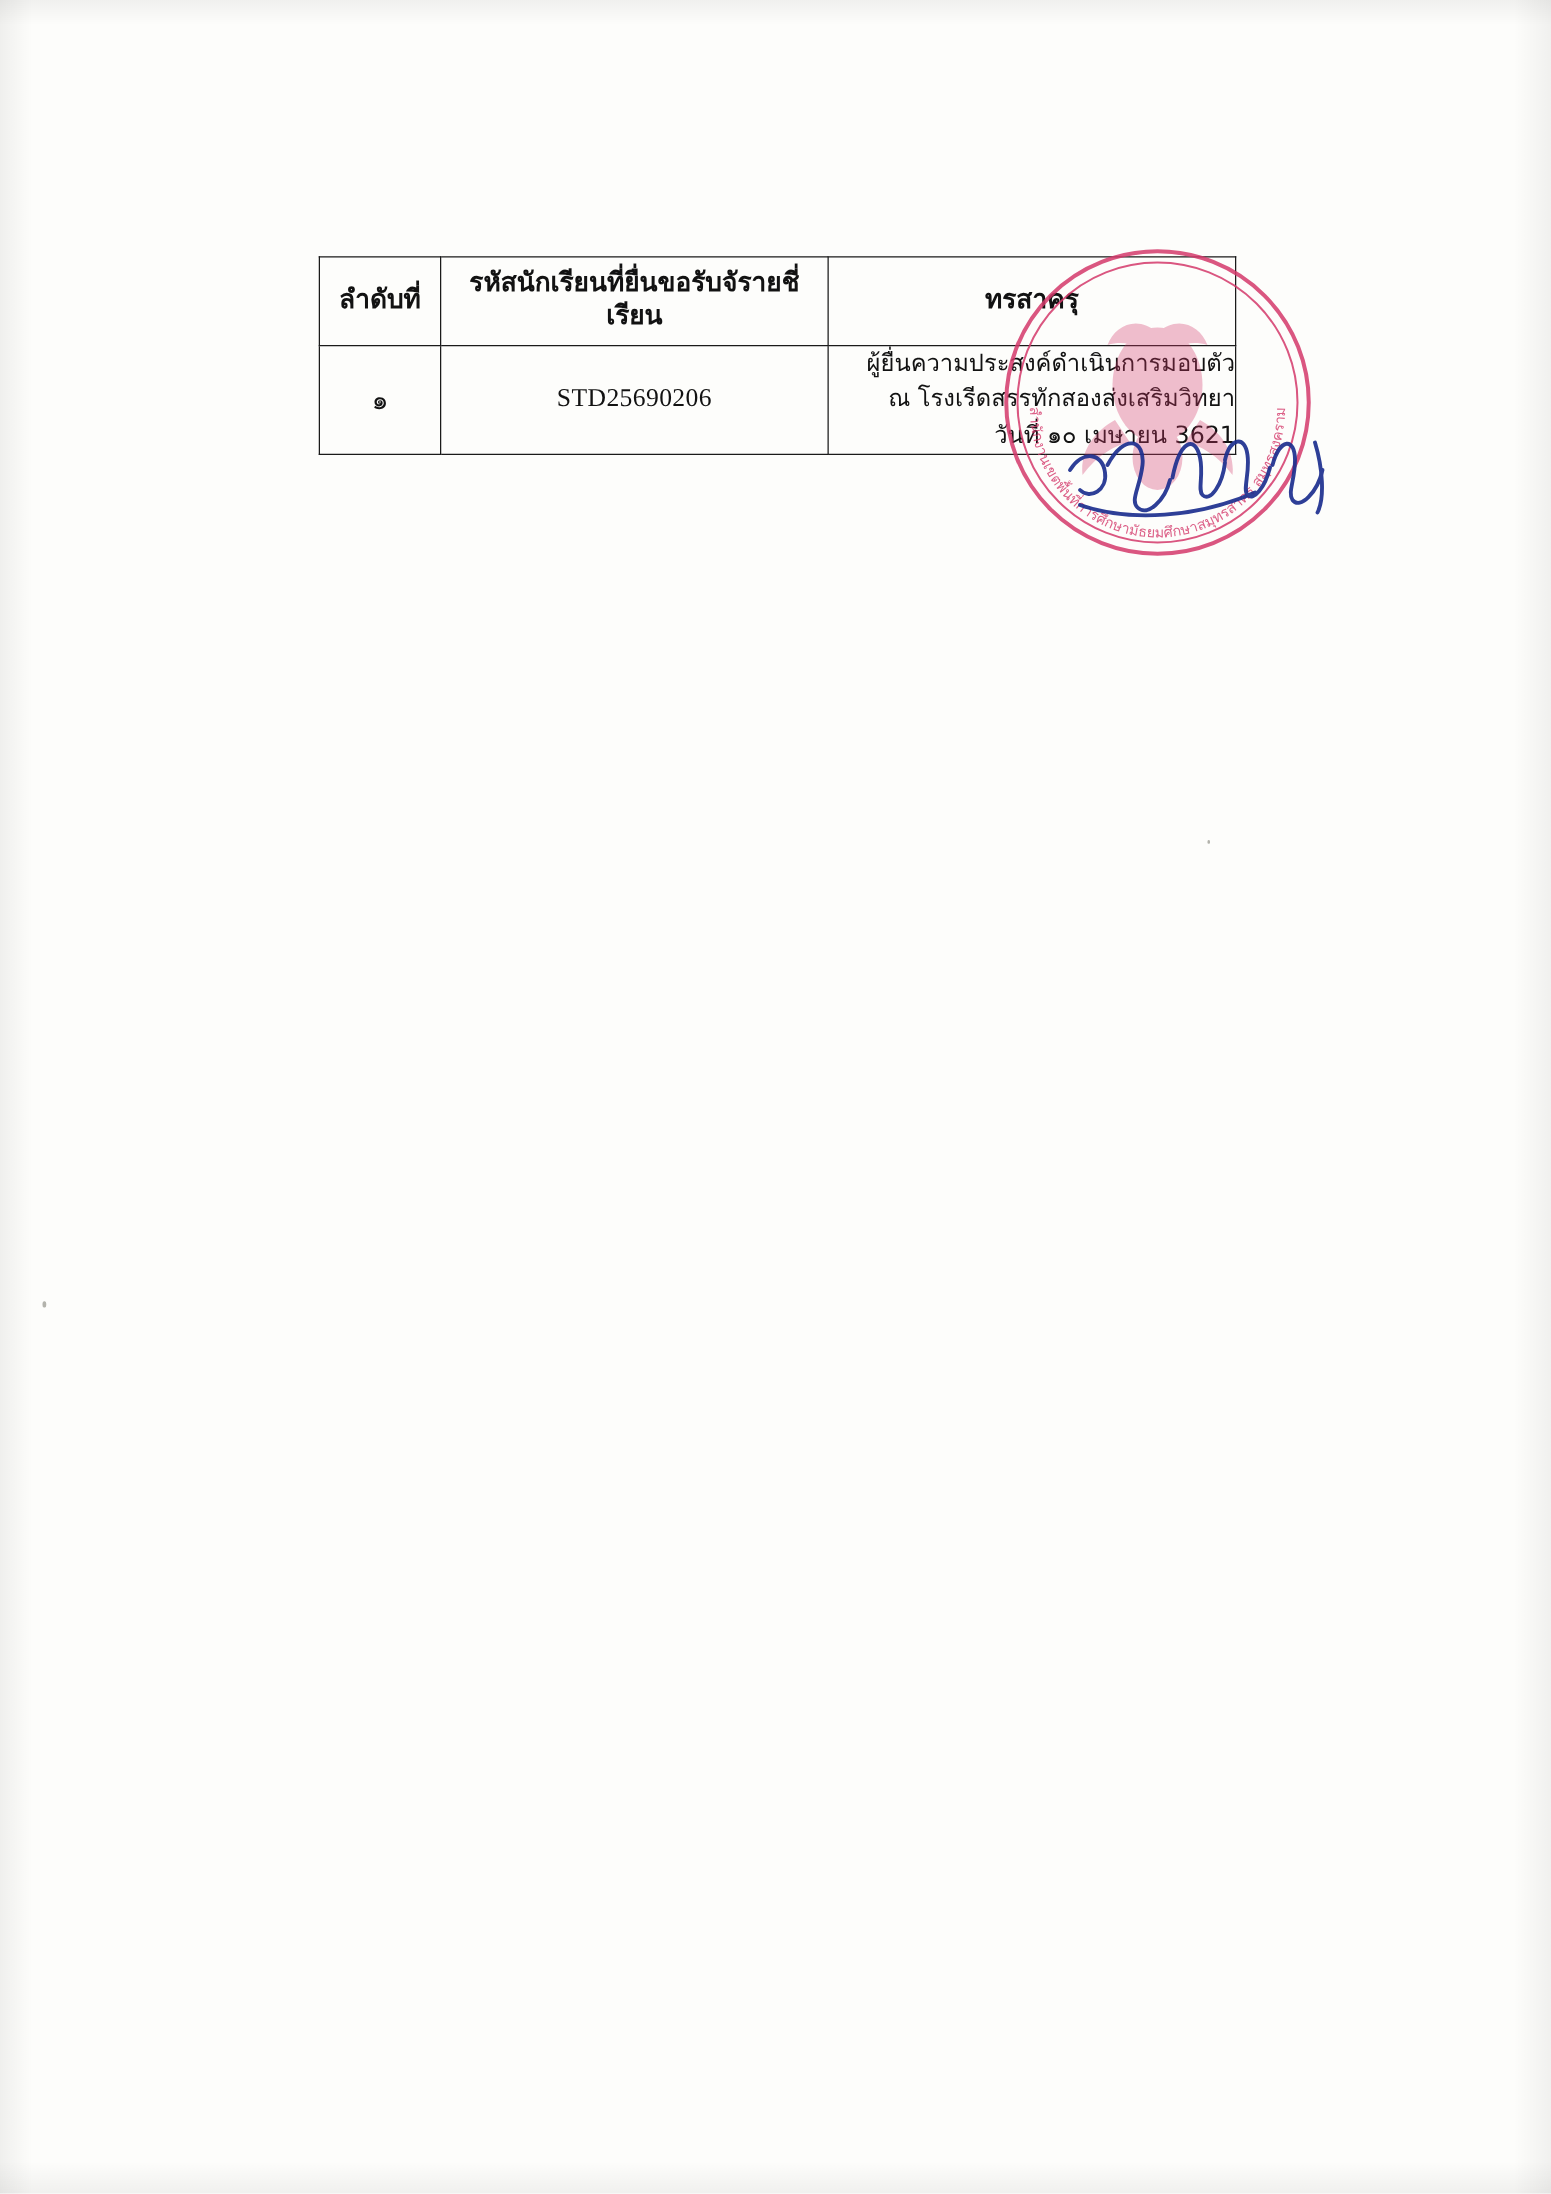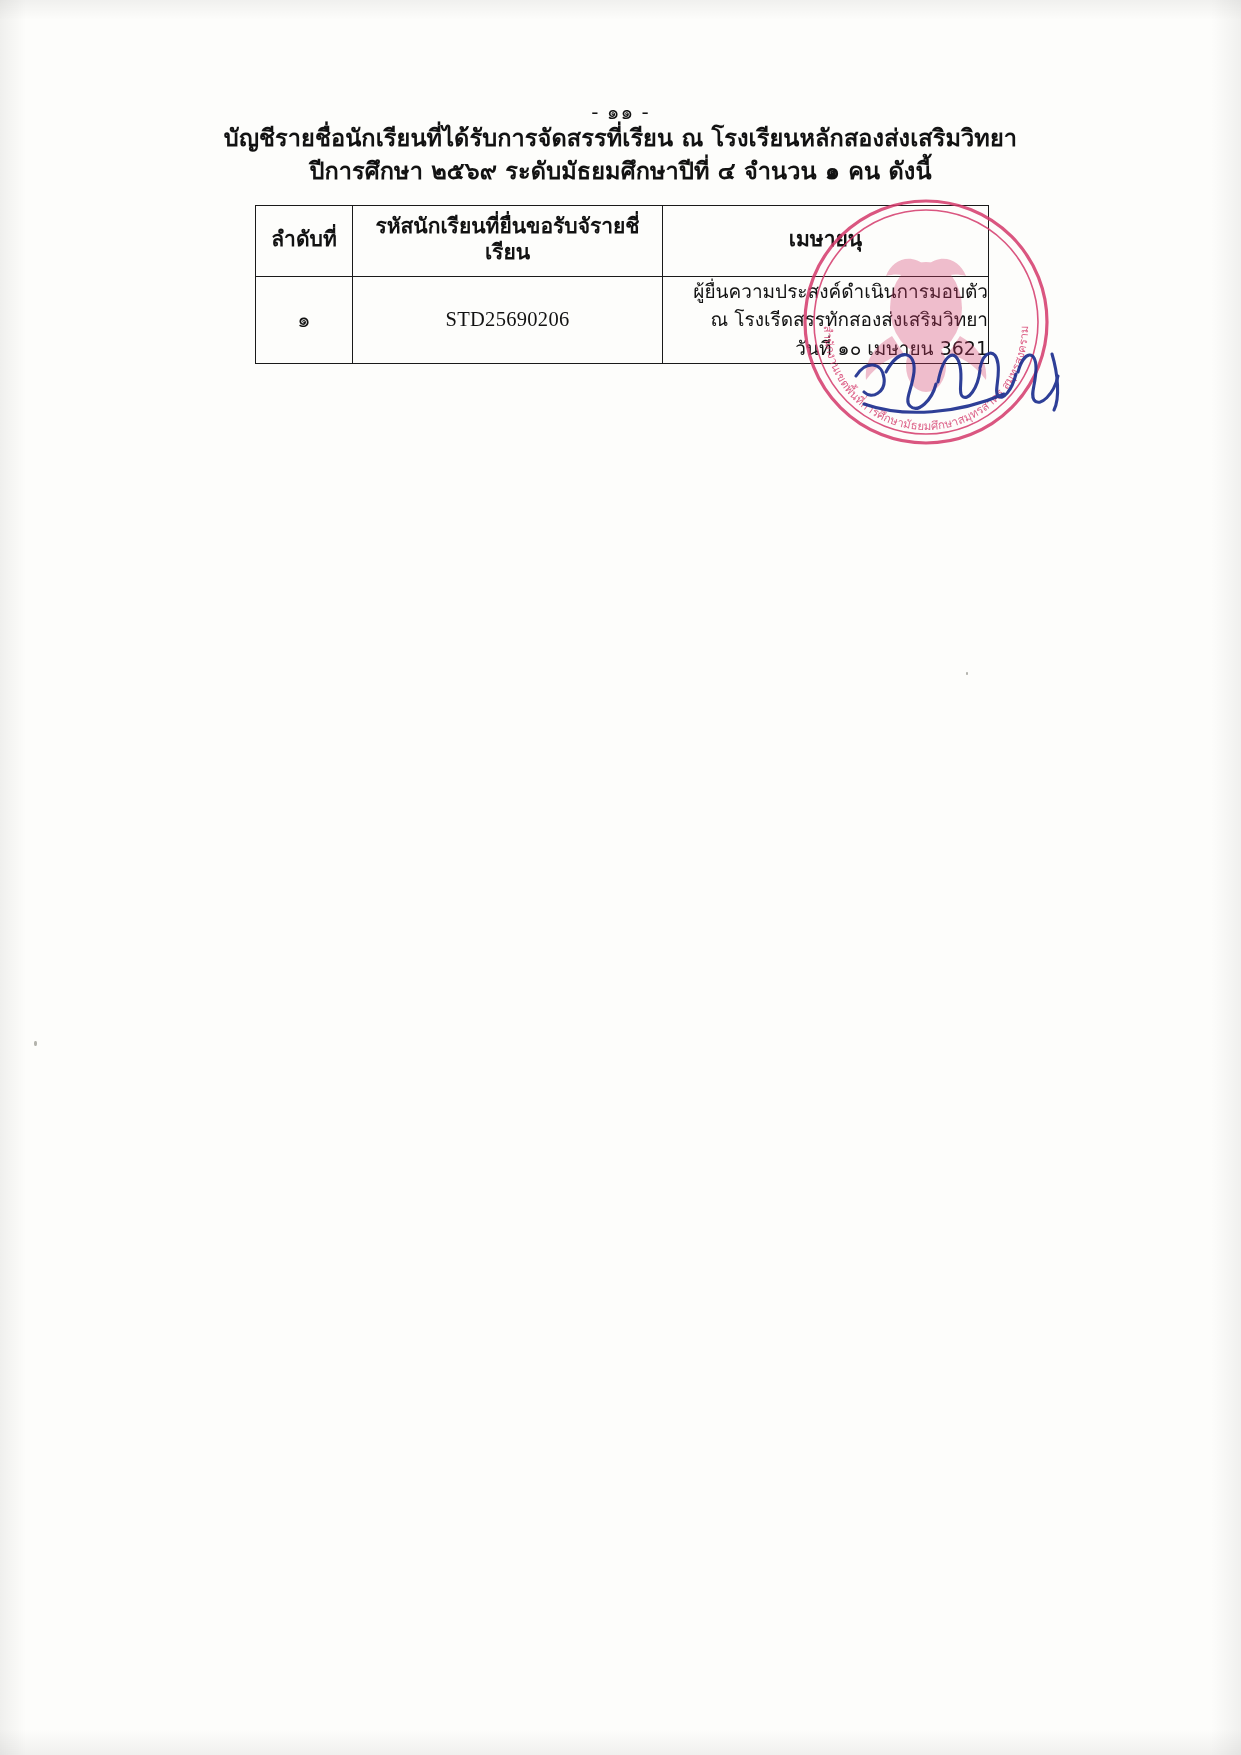--- a/index.html
+++ b/index.html
@@ -157,44 +157,39 @@
 </head>
 <body>
 
 <div class="page">
 
   <div class="scan-edge-left"></div>
   <div class="scan-edge-top"></div>
   <div class="scan-edge-right"></div>
   <div class="scan-edge-bottom"></div>
 
-  <div class="page-number">- ๑๑ -</div>
-
-  <div class="title-block">
-    <div class="title-line">บัญชีรายชื่อนักเรียนที่ได้รับการจัดสรรที่เรียน ณ โรงเรียนหลักสองส่งเสริมวิทยา</div>
-    <div class="title-line">ปีการศึกษา ๒๕๖๙ ระดับมัธยมศึกษาปีที่ ๔ จำนวน ๑ คน ดังนี้</div>
-  </div>
+
 
   <div class="table-wrap">
     <table class="alloc">
       <colgroup>
         <col class="col-no">
         <col class="col-code">
         <col class="col-note">
       </colgroup>
       <thead>
         <tr>
           <th>
             <div class="th-inner">ลำดับที่</div>
           </th>
           <th>
             <div class="th-inner">รหัสนักเรียนที่ยื่นขอรับจัรายชี่เรียน</div>
           </th>
           <th>
-            <div class="th-inner">เมษายนุ</div>
+            <div class="th-inner">ทรสาครุ</div>
           </th>
         </tr>
       </thead>
       <tbody>
         <tr>
           <td class="td-no">๑</td>
           <td class="td-code">STD25690206</td>
           <td class="td-note">
             <div class="note-line">ผู้ยื่นความประสงค์ดำเนินการมอบตัว</div>
             <div class="note-line">ณ โรงเรีดสรรทักสองส่งเสริมวิทยา</div>

